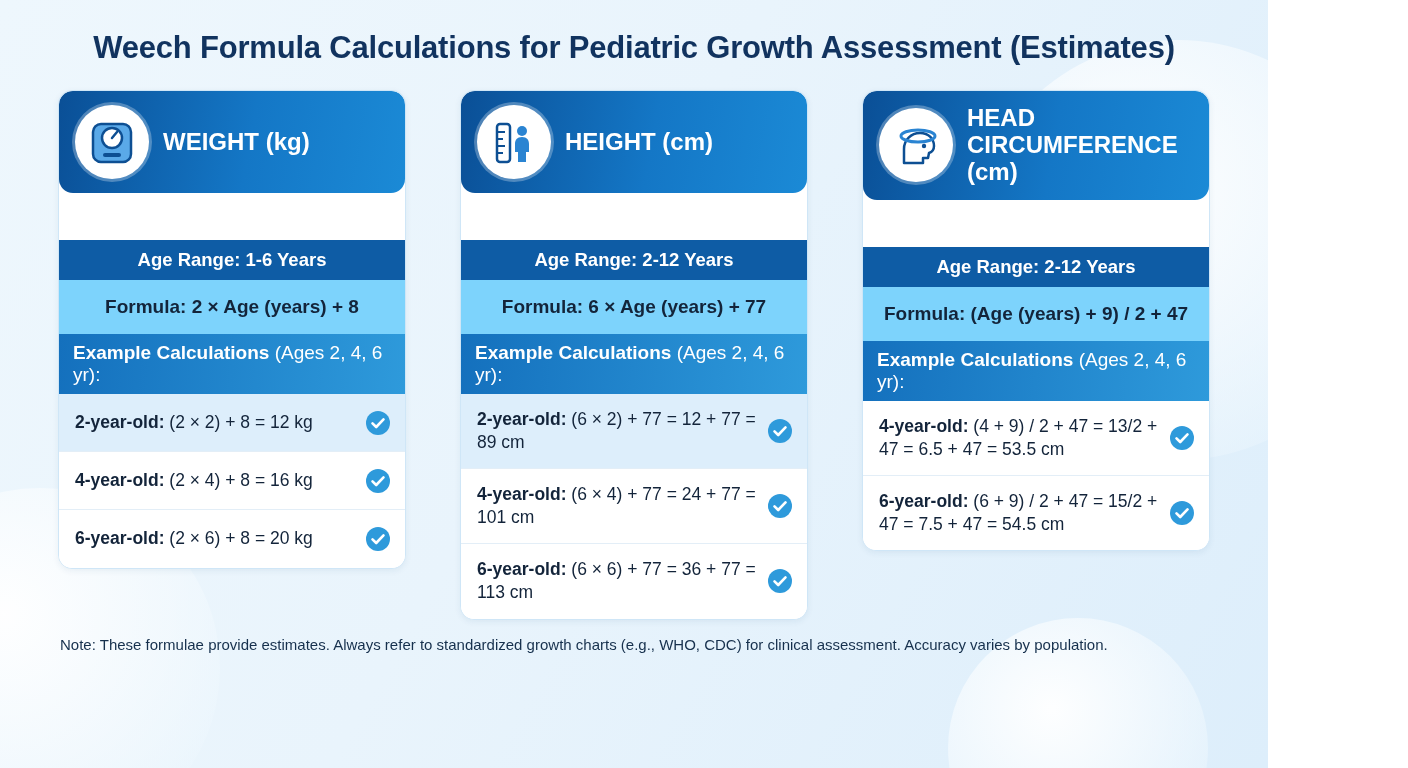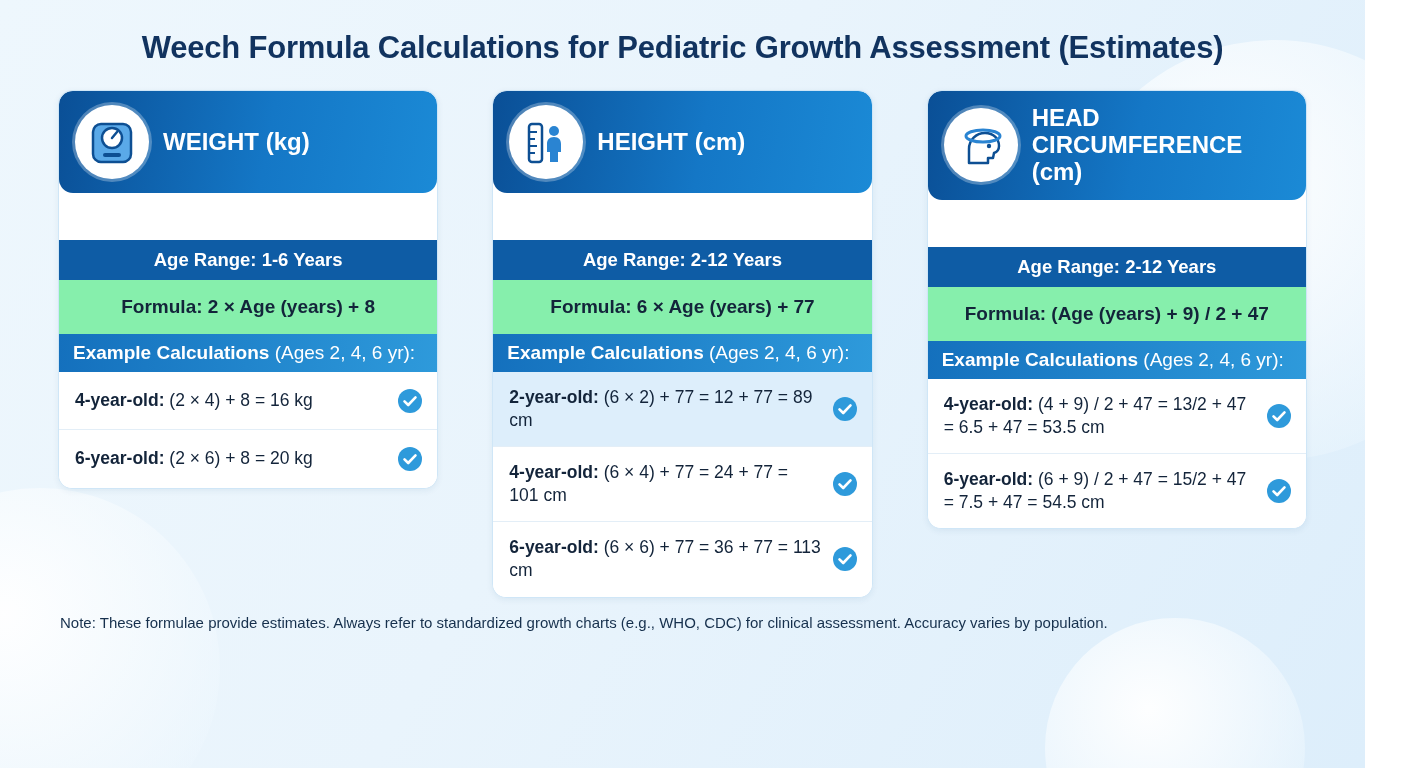--- a/index.html
+++ b/index.html
@@ -8,21 +8,21 @@
   }
   body {
     width: 1408px;
     height: 768px;
     background: #ffffff;
     font-family: "Liberation Sans", sans-serif;
     overflow: hidden;
   }
   #page {
     position: relative;
-    width: 1365px;
+    width: 1268px;
     height: 768px;
     background: linear-gradient(120deg, #eef7fd 0%, #e9f4fc 45%, #ddeefb 100%);
     box-sizing: border-box;
     overflow: hidden;
   }
   
   .blob {
     position: absolute;
     border-radius: 50%;
     background: radial-gradient(circle at 40% 35%, rgba(255,255,255,0.95), rgba(216,238,252,0.25));
@@ -92,21 +92,21 @@
   .age-band {
     background: #0e5ca5;
     color: #ffffff;
     text-align: center;
     font-size: 18.5px;
     font-weight: bold;
     padding: 9px 6px;
     margin-top: 47px;
   }
   .formula-row {
-    background: #86efac;
+    background: #7dd3fc;
     color: #13243a;
     text-align: center;
     font-size: 19px;
     font-weight: bold;
     padding: 16px 8px;
   }
   .example-band {
     background: linear-gradient(95deg, #1470bd 0%, #2e9adb 100%);
     color: #ffffff;
     padding: 8px 14px;
@@ -173,20 +173,29 @@
           </svg>
         </div>
         <div class="hdr-title">WEIGHT (kg)</div>
       </div>
       <div class="age-band">Age Range: 1-6 Years</div>
       <div class="formula-row">Formula: 2 × Age (years) + 8</div>
       <div class="example-band">
         <span class="eb-strong">Example Calculations</span><span class="eb-light"> (Ages 2, 4, 6 yr):</span>
       </div>
 
+      <div class="calc-row alt">
+        <div class="calc-text"><b>2-year-old:</b><span> (2 × 2) + 8 = 12 kg</span></div>
+        <span class="check">
+          <svg width="26" height="26" viewBox="0 0 26 26">
+              <circle cx="13" cy="13" r="12" fill="#2e9adb"></circle>
+              <path d="M7.5 13.3l3.7 3.7 7.3-7.6" fill="none" stroke="#ffffff" stroke-width="2.6" stroke-linecap="round" stroke-linejoin="round"></path>
+            </svg>
+        </span>
+      </div>
       <div class="calc-row plain">
         <div class="calc-text"><b>4-year-old:</b><span> (2 × 4) + 8 = 16 kg</span></div>
         <span class="check">
           <svg width="26" height="26" viewBox="0 0 26 26">
               <circle cx="13" cy="13" r="12" fill="#2e9adb"></circle>
               <path d="M7.5 13.3l3.7 3.7 7.3-7.6" fill="none" stroke="#ffffff" stroke-width="2.6" stroke-linecap="round" stroke-linejoin="round"></path>
             </svg>
         </span>
       </div>
       <div class="calc-row plain">

